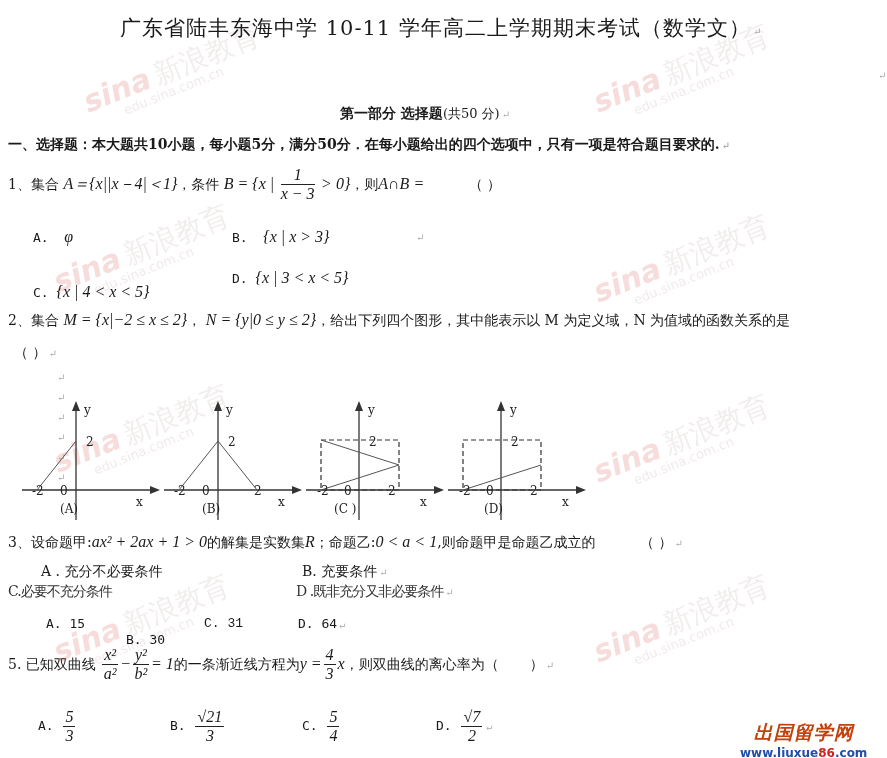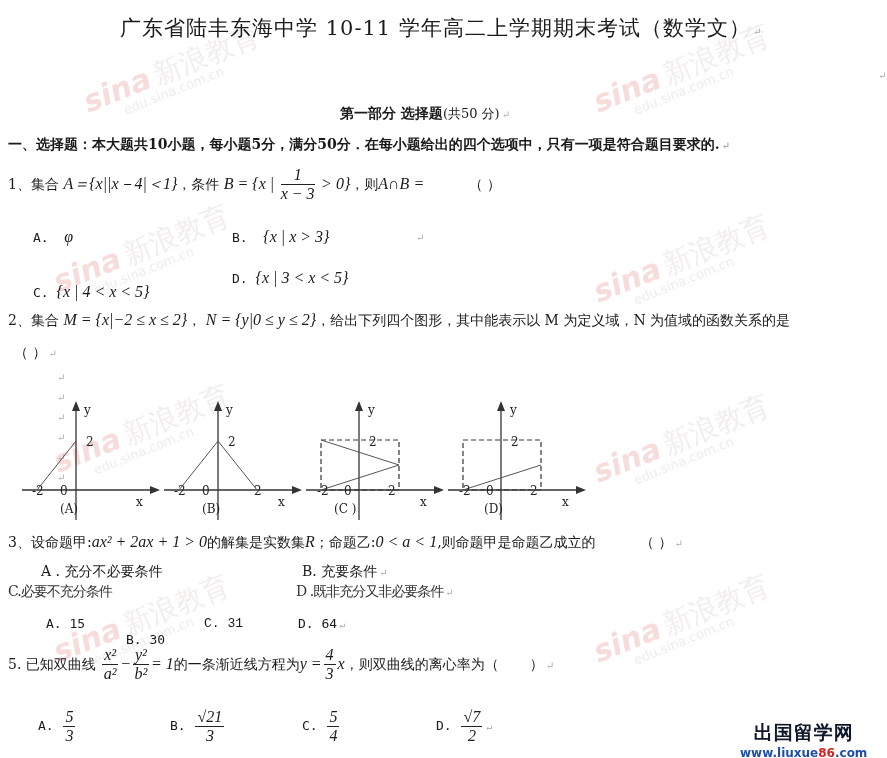--- a/index.html
+++ b/index.html
@@ -17,21 +17,21 @@
   .frac .num { display:block; border-bottom:1px solid #222; padding:0 2px; line-height:18px; }
   .frac .den { display:block; line-height:18px; }
   .ret { color:#aaa; font-size:10px; margin-left:2px; }
   .paren { margin-left:40px; }
   .watermark { position:absolute; color:#f1d3d3; font-family:"DejaVu Sans", sans-serif; transform:rotate(-22deg); opacity:0.55; pointer-events:none; }
   .watermark .logo { font-size:30px; font-weight:bold; font-style:italic; color:#f2c0c0; }
   .watermark .cn { font-size:28px; color:#e9e0e0; }
   .watermark .url { display:block; font-size:13px; color:#e6dada; margin-left:34px; margin-top:-6px; }
   .graph { position:absolute; top:395px; width:150px; height:130px; }
   .brand { position:absolute; left:740px; top:720px; text-align:center; font-family:"DejaVu Sans", sans-serif; }
-  .brand .cn { font-size:19px; font-weight:bold; color:#0f172a; letter-spacing:1px; }
+  .brand .cn { font-size:19px; font-weight:bold; color:#c2410c; letter-spacing:1px;font-style:italic; }
   .brand .url { font-size:12px; color:#1f4fa8; font-weight:bold; }
   .brand .url .red { color:#d42020; }
   .garbled { color:#333; letter-spacing:-1px; }
 </style>
 </head>
 <body>
 
 <div class="watermark" style="left:80px;top:50px;">
   <span class="logo">sina</span>
   <span class="cn">新浪教育</span>

